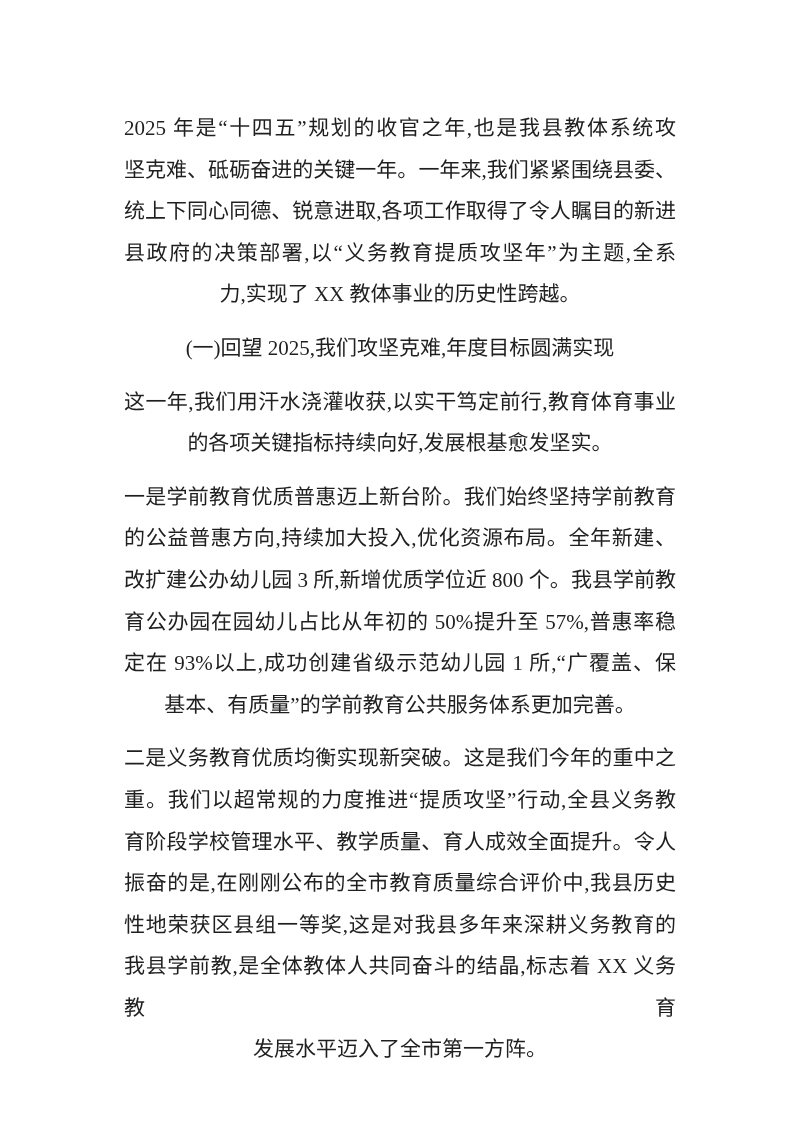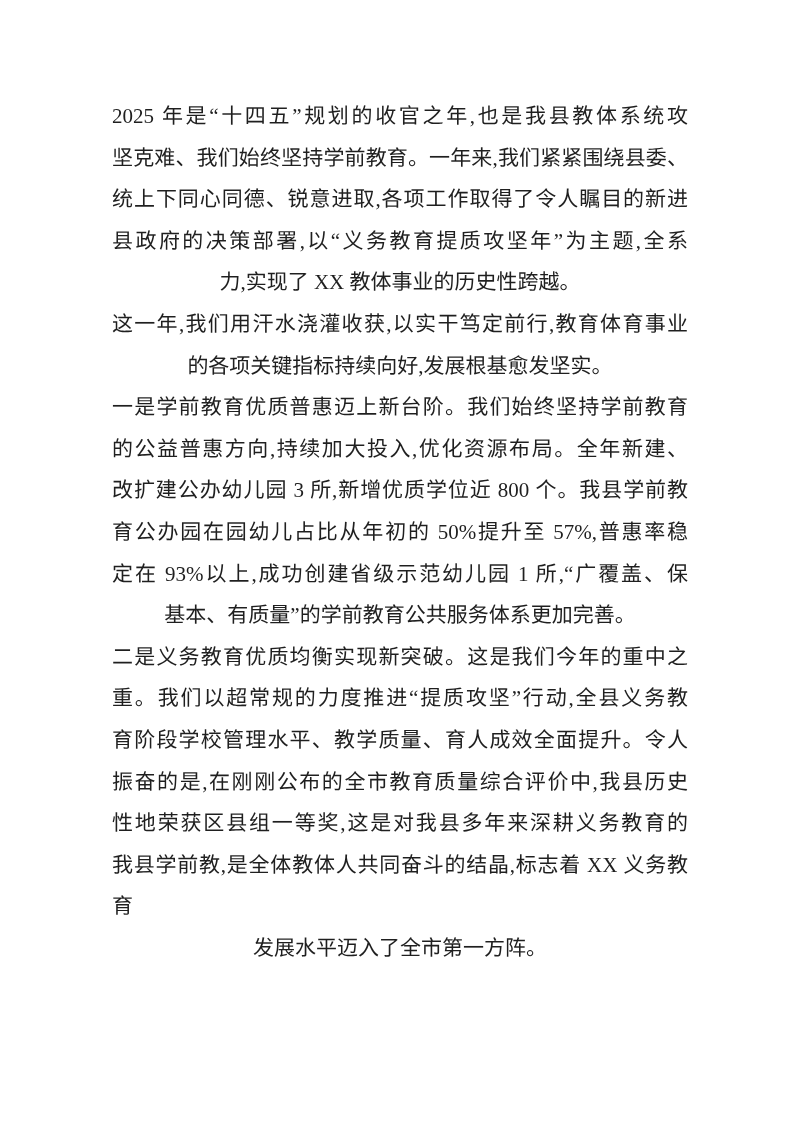--- a/index.html
+++ b/index.html
@@ -21,21 +21,21 @@
     background: #ffffff;
     overflow: hidden;
   }
   .text-column {
     position: absolute;
     left: 112px;
     top: 96px;
     width: 576px;
   }
   .paragraph {
-    margin: 0;
+    margin: 12px;
     padding: 0;
   }
   .line {
     font-size: 21px;
     line-height: 41.6px;
     text-align: center;
     white-space: nowrap;
     overflow: hidden;
   }
   .line.fill {
@@ -44,24 +44,27 @@
     text-align-last: justify;
   }
 </style>
 </head>
 <body style="color: rgb(31, 31, 31); background: rgb(255, 255, 255);">
 
 <div class="page">
   <div class="text-column">
       <div class="paragraph">
         <div class="line fill">2025 年是“十四五”规划的收官之年,也是我县教体系统攻</div>
-        <div class="line fill">坚克难、我们始终坚持学前教育。一年来,我们紧紧围绕县委、</div>
+        <div class="line fill">坚克难、砥砺奋进的关键一年。一年来,我们紧紧围绕县委、</div>
         <div class="line fill">统上下同心同德、锐意进取,各项工作取得了令人瞩目的新进</div>
         <div class="line fill">县政府的决策部署,以“义务教育提质攻坚年”为主题,全系</div>
         <div class="line">力,实现了 XX 教体事业的历史性跨越。</div>
+      </div>
+      <div class="paragraph">
+        <div class="line">(一)回望 2025,我们攻坚克难,年度目标圆满实现</div>
       </div>
       <div class="paragraph">
         <div class="line fill">这一年,我们用汗水浇灌收获,以实干笃定前行,教育体育事业</div>
         <div class="line">的各项关键指标持续向好,发展根基愈发坚实。</div>
       </div>
       <div class="paragraph">
         <div class="line fill">一是学前教育优质普惠迈上新台阶。我们始终坚持学前教育</div>
         <div class="line fill">的公益普惠方向,持续加大投入,优化资源布局。全年新建、</div>
         <div class="line fill">改扩建公办幼儿园 3 所,新增优质学位近 800 个。我县学前教</div>
         <div class="line fill">育公办园在园幼儿占比从年初的 50%提升至 57%,普惠率稳</div>

